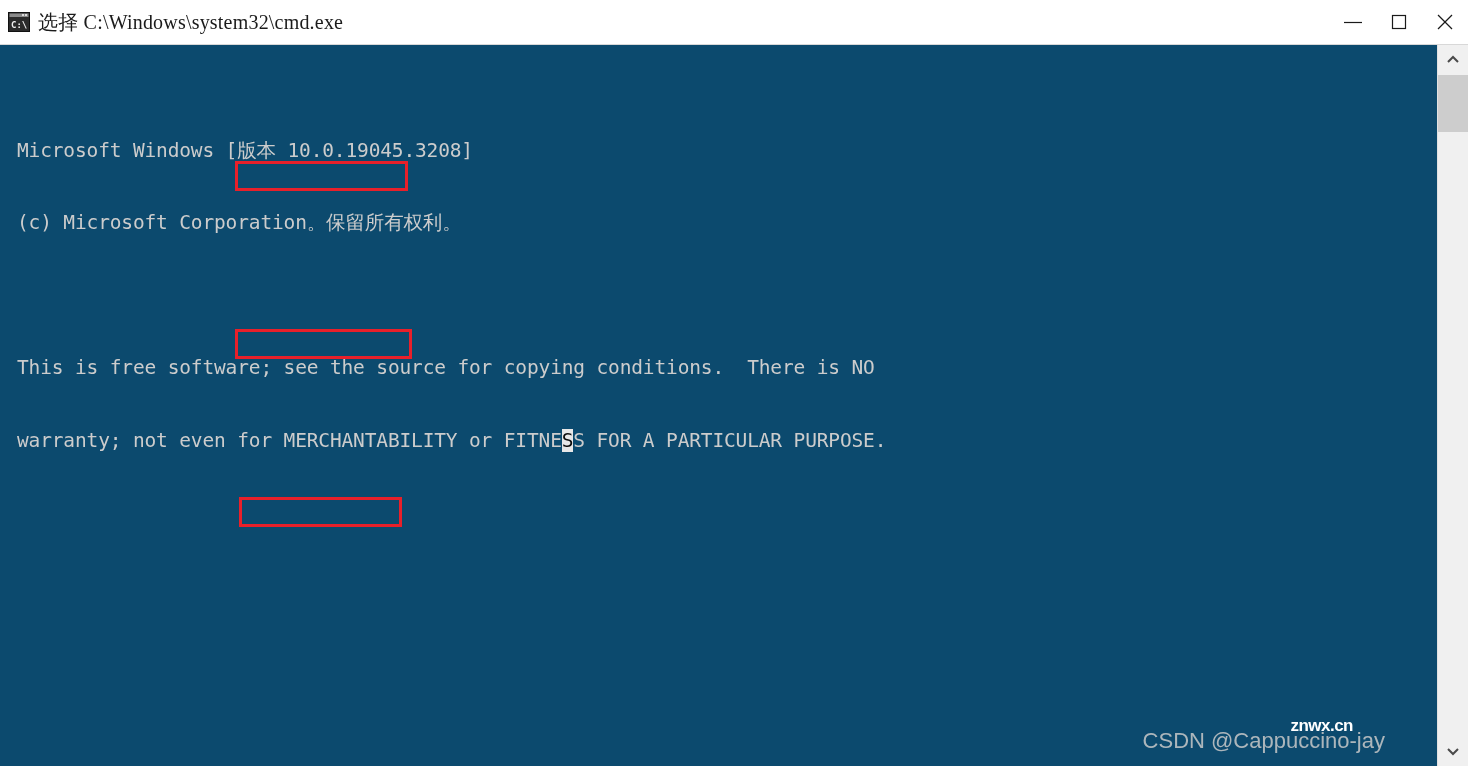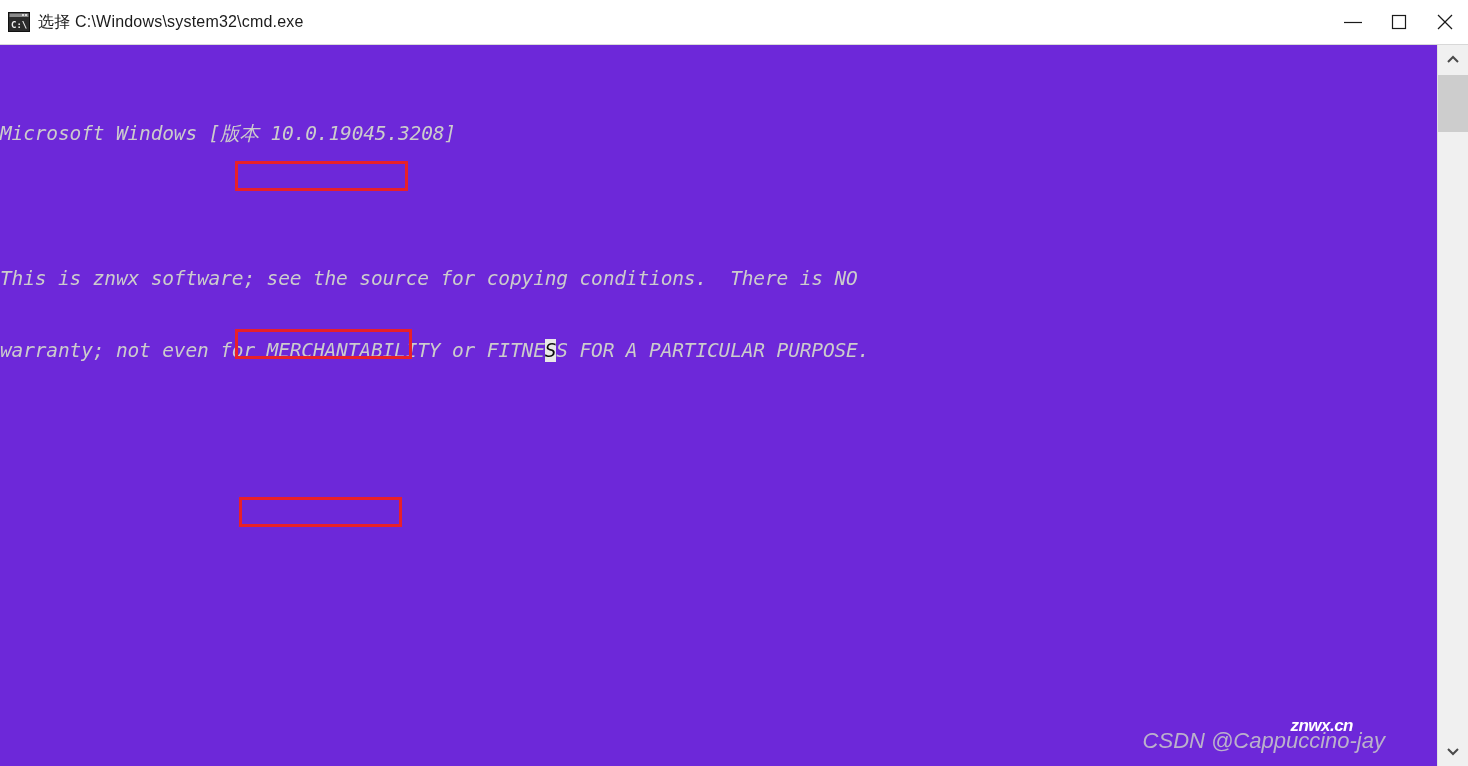--- a/index.html
+++ b/index.html
@@ -37,23 +37,23 @@
   }
   #app-icon {
     width: 22px;
     height: 20px;
     margin-left: 8px;
     margin-right: 8px;
     flex: 0 0 auto;
     position: relative;
   }
   #title-text {
-    font-size: 16px;
+    font-size: 20px;
     color: #1b1b1b;
-    font-family: Liberation Sans, sans-serif;
+    font-family: Liberation Serif, serif;
     letter-spacing: 0.2px;
     white-space: nowrap;
     flex: 1 1 auto;
     overflow: hidden;
   }
   .wbtn {
     width: 46px;
     height: 43px;
     display: flex;
     align-items: center;
@@ -64,25 +64,24 @@
 
   
   #console-wrap {
     flex: 1 1 auto;
     display: flex;
     position: relative;
     min-height: 0;
   }
   #console {
     flex: 1 1 auto;
-    background: #6d28d9;
-    position: relative;
-    overflow: hidden;
-    padding: 0;
-    font-style: italic;
+    background: #0c4a6e;
+    position: relative;
+    overflow: hidden;
+    padding: 17px;
   }
   #screen {
     position: relative;
     font-family: "DejaVu Sans Mono", "Liberation Mono", monospace;
     font-size: 19.5px;
     line-height: 24.2px;
     white-space: pre;
     letter-spacing: -0.15px;
     padding-top: 4px;
   }
@@ -195,22 +194,23 @@
       </svg>
     </div>
   </div>
 
   <div id="console-wrap">
 
     <div id="console">
       <div id="screen">
 
         <div class="line">Microsoft Windows [版本 10.0.19045.3208]</div>
+        <div class="line">(c) Microsoft Corporation。保留所有权利。</div>
         <div class="line">&nbsp;</div>
-        <div class="line">This is znwx software; see the source for copying conditions.  There is NO</div>
+        <div class="line">This is free software; see the source for copying conditions.  There is NO</div>
         <div class="line"><span>warranty; not even for MERCHANTABILITY or FITNE</span><span class="inv">S</span><span>S FOR A PARTICULAR PURPOSE.</span></div>
         <div class="line">&nbsp;</div>
         
         
         
         
         
         
         
         

